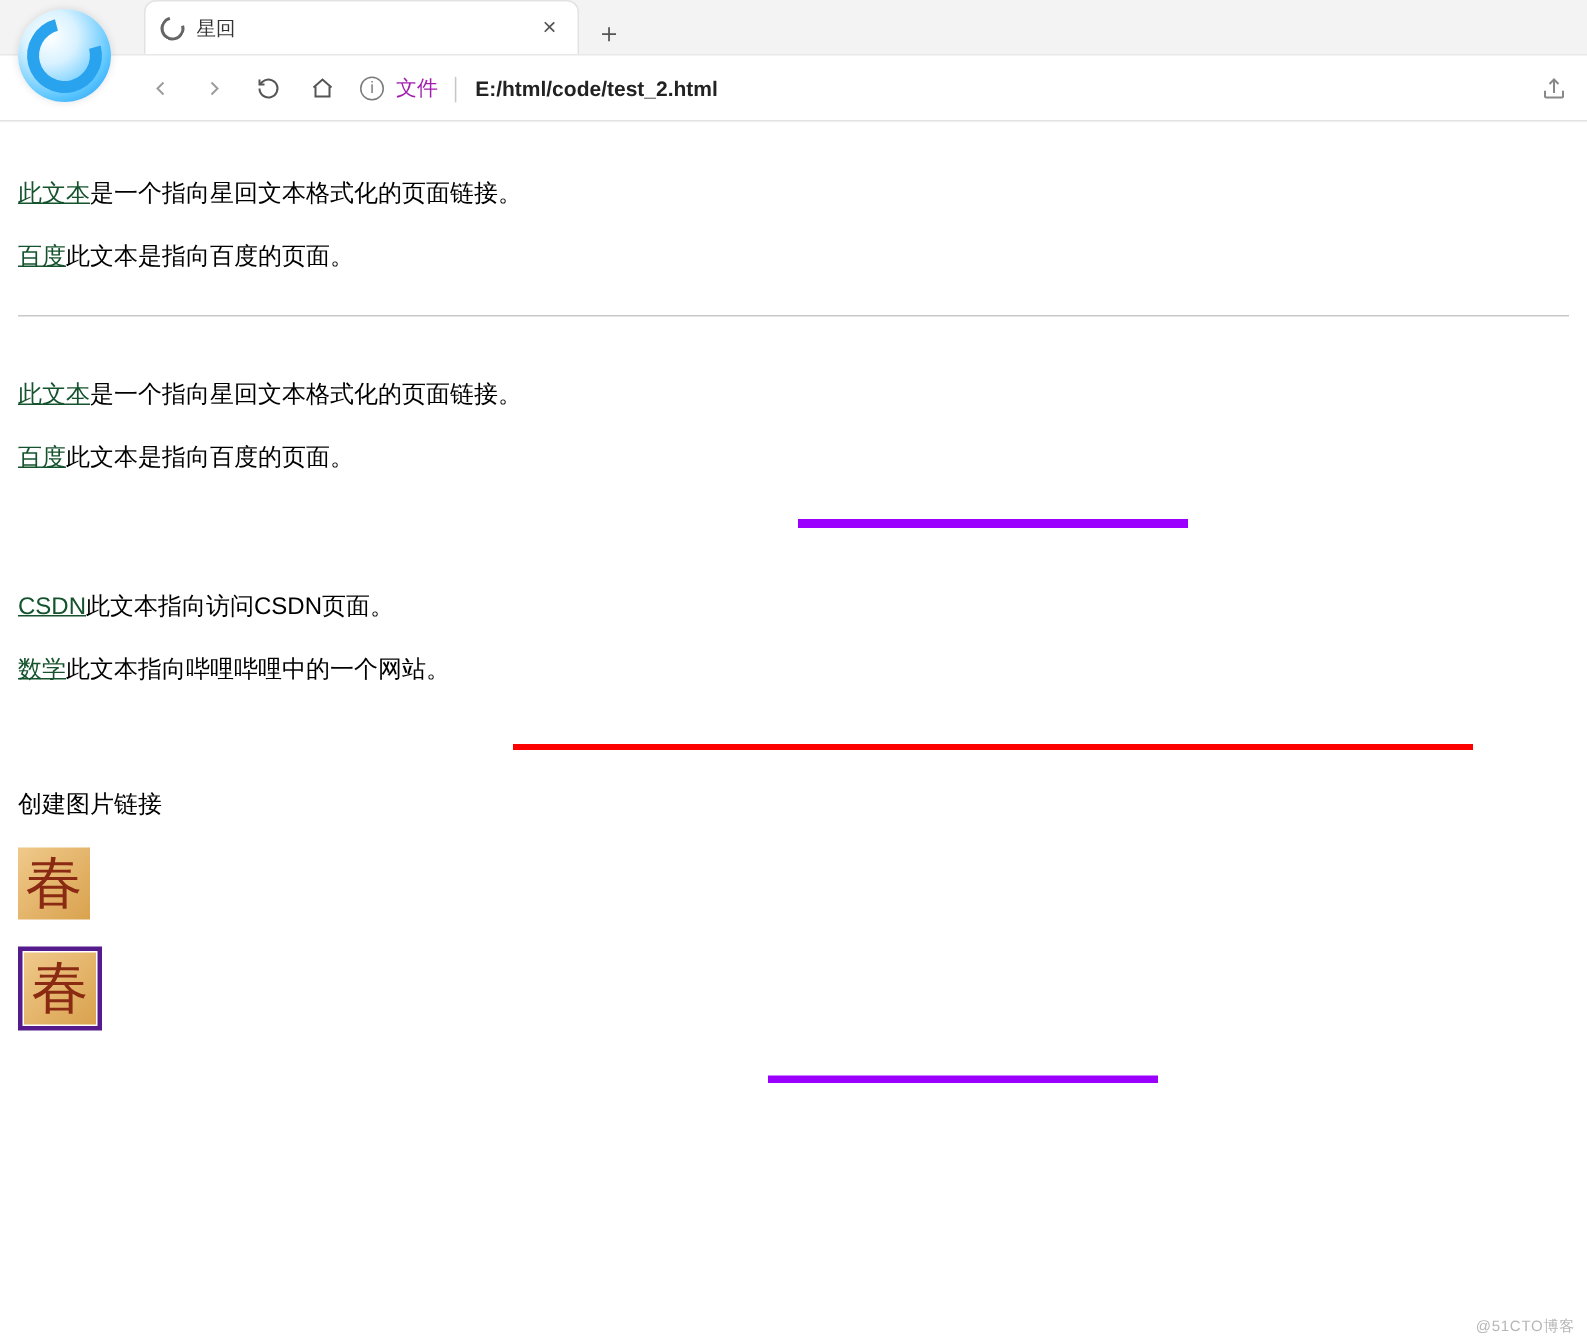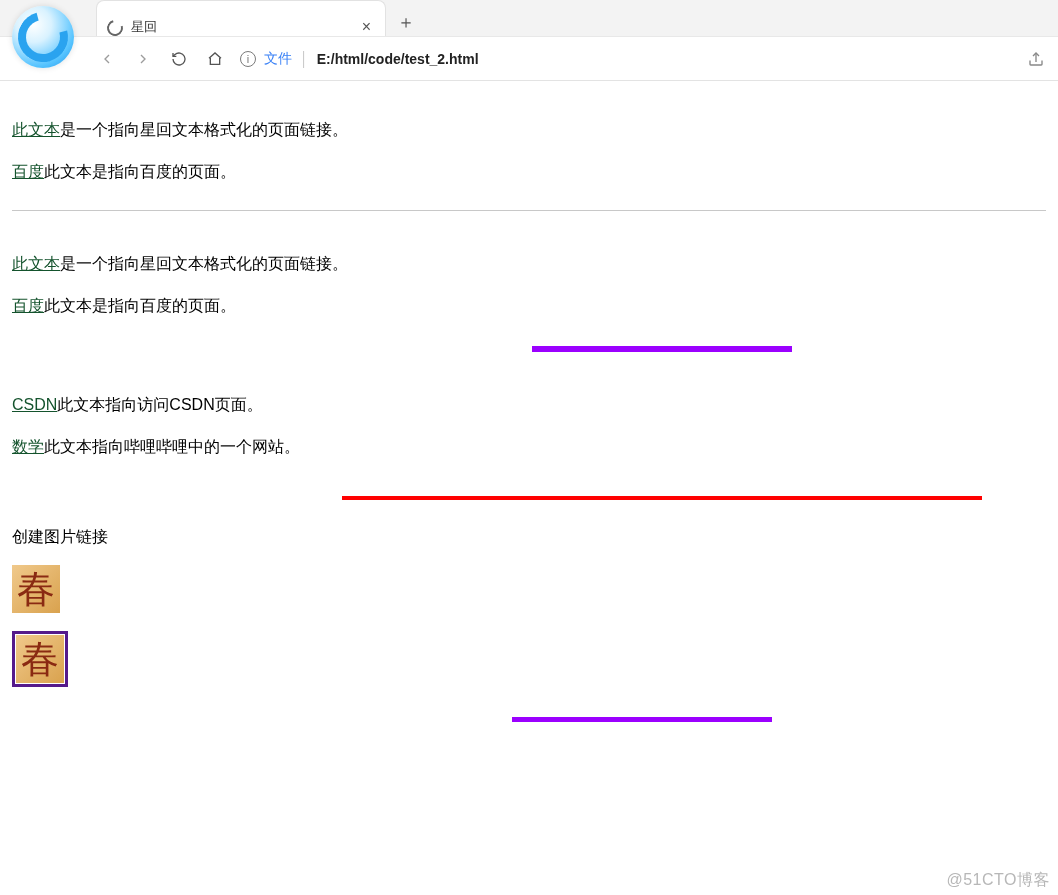--- a/index.html
+++ b/index.html
@@ -36,21 +36,21 @@
   }
   .browser-logo::after{
     content:"";
     width:34px;height:34px;border-radius:50%;
     border:8px solid #2aa3ef;
     border-top-color:transparent;
     transform:rotate(30deg);
   }
   .tab {
     display: flex;
-    align-items: flex-end;
+    align-items: center;
     background: #fff;
     border: 1px solid #e2e2e2;
     border-bottom: none;
     border-radius: 8px 8px 0 0;
     height: 36px;
     width: 290px;
     padding: 0 10px;
     font-size: 13px;
     color: #333;
     position: relative;
@@ -101,21 +101,21 @@
     align-items: center;
     height: 30px;
     font-size: 14px;
     color: #555;
     gap: 8px;
   }
   .addr .info-icon {
     width: 16px; height: 16px; border: 1.2px solid #7a7a7a; border-radius: 50%;
     display:flex;align-items:center;justify-content:center;font-size:11px;color:#7a7a7a;
   }
-  .addr .file-tag { color: #3b82f6; text-align: right; }
+  .addr .file-tag { color: #a21caf; text-align: right; }
   .addr .sep { color: #c7c7c7; }
   .addr .url { color: #222; font-weight: bold; }
   .share-icon {
     color:#888; cursor:pointer; width:20px;height:20px;display:flex;align-items:center;justify-content:center;
   }
   
   .page {
     padding: 36px 12px 20px 12px;
   }
   .page p { margin: 0 0 16px 0; line-height: 1.6; }
@@ -153,21 +153,21 @@
   }
   .img-link-chun {
     display:inline-block;
     border: 3px solid #551a8b;
     padding:1px;
   }
   .watermark {
     position: fixed;
     right: 8px;
     bottom: 4px;
-    font-size: 16px;
+    font-size: 10px;
     color: #b7b7b7;
     letter-spacing: .5px;
   }
 </style>
 </head>
 <body>
 
 <div class="chrome">
   <div class="tab-strip">
     <div class="browser-logo"></div>

